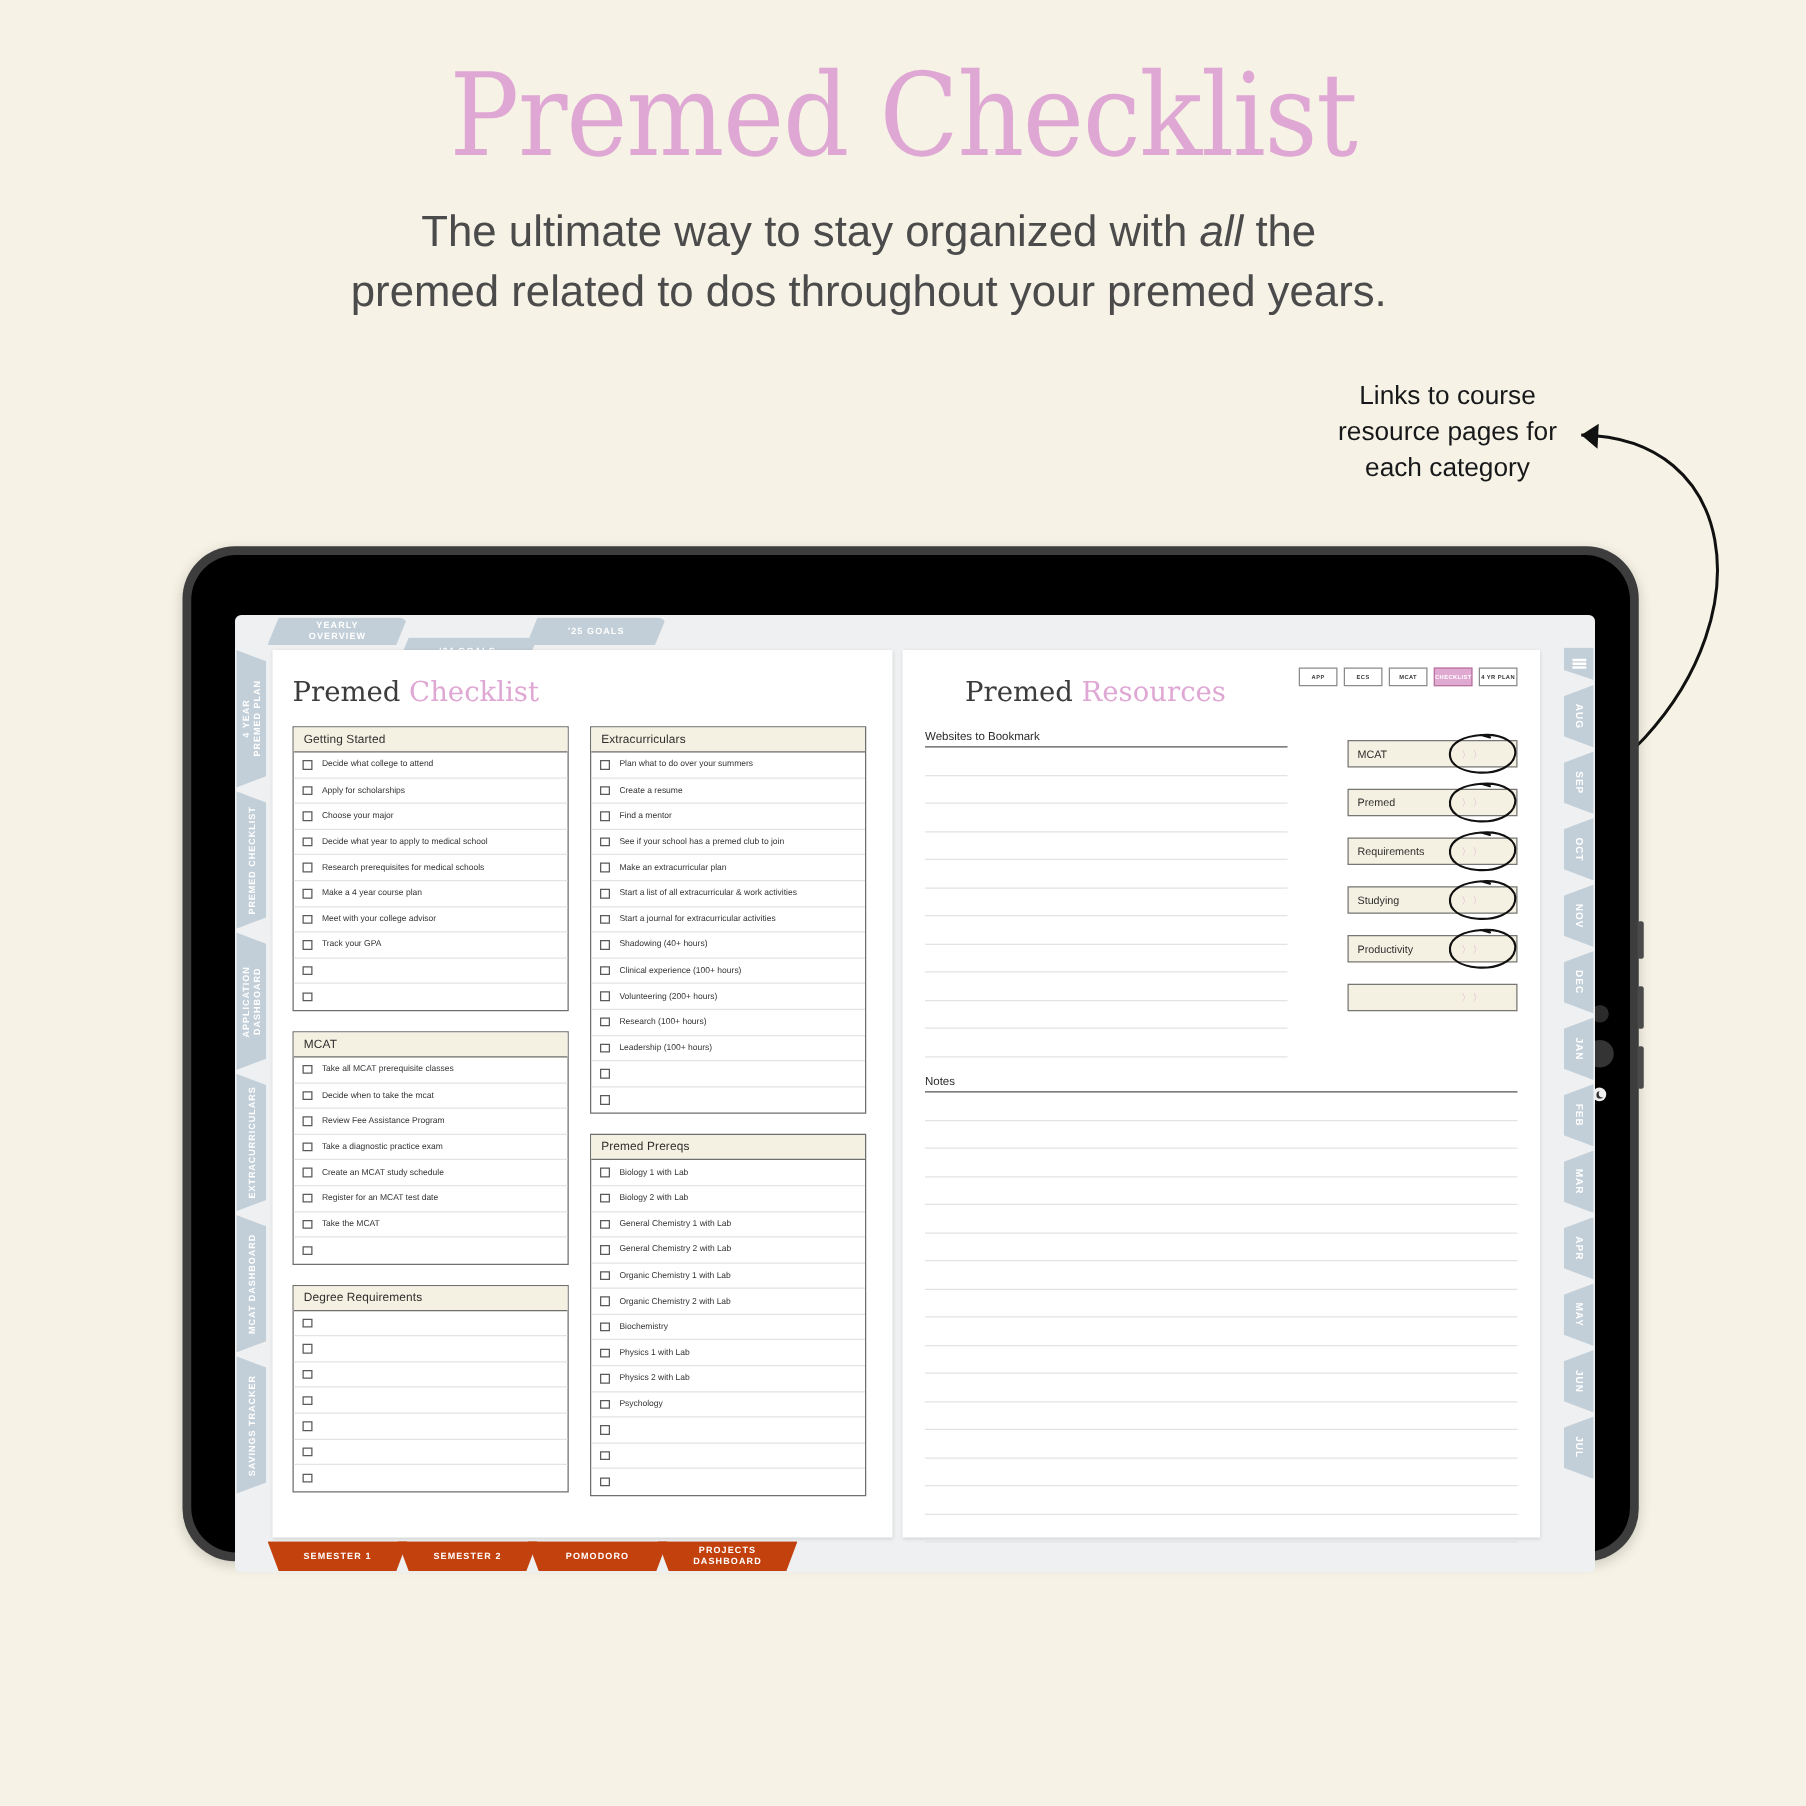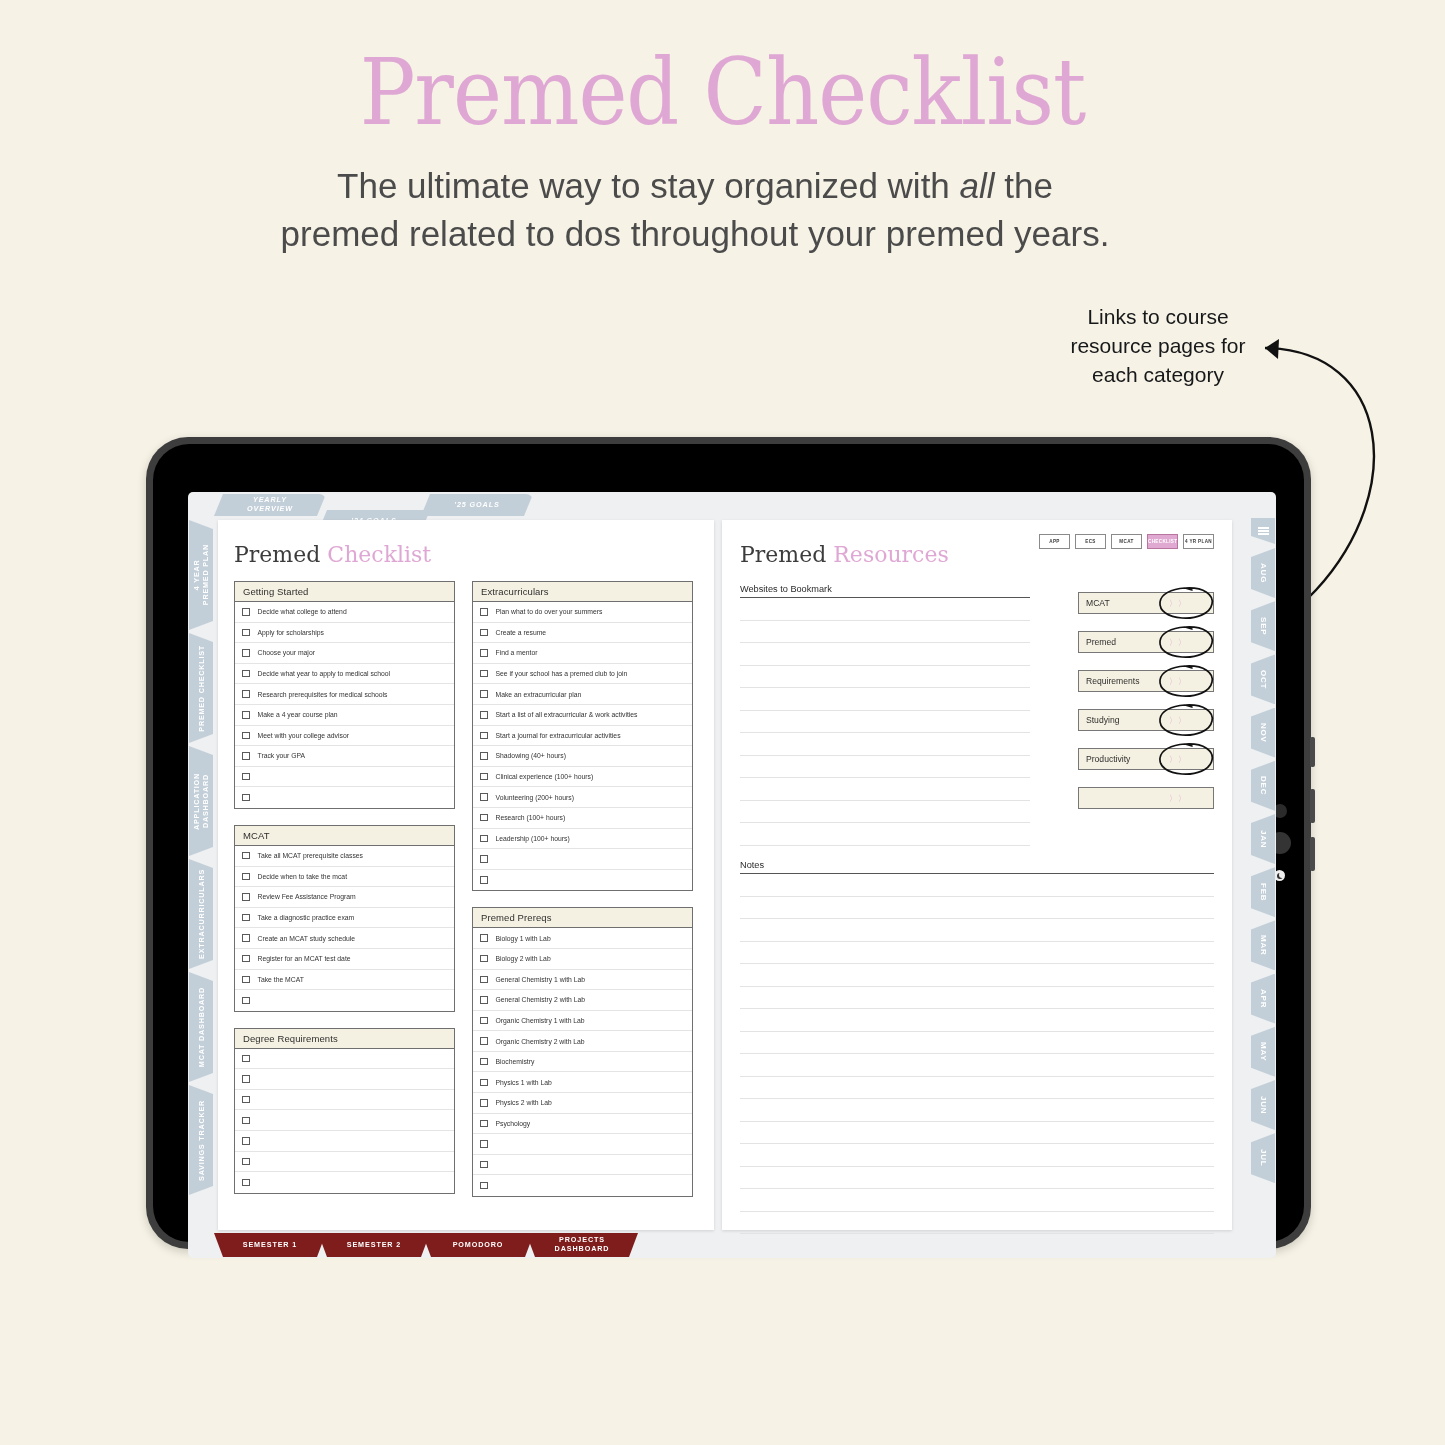--- a/index.html
+++ b/index.html
@@ -68,28 +68,28 @@
   .toptab {
     position: absolute; top: 2px; height: 22px;
     display: flex; align-items: center; justify-content: center;
     text-align: center;
     font-size: 7.2px; font-weight: 700; letter-spacing: .9px;
     line-height: 1.2;
     border-radius: 7px 7px 0 0;
     transform: skew(0deg);
     background: #c3cfd8; color: #fff;
   }
-  .toptab.sk { clip-path: polygon(9px 0, 100% 0, calc(100% - 9px) 100%, 0 100%); padding: 0 4px; font-style: italic; }
+  .toptab.sk { clip-path: polygon(9px 0, 100% 0, calc(100% - 9px) 100%, 0 100%); padding: 0 4px; }
 
   .bottomtabs { position: absolute; bottom: 0; left: 0; width: 1088px; height: 26px; }
   .bottab {
     position: absolute; bottom: 1px; height: 24px;
     display: flex; align-items: center; justify-content: center; text-align: center;
     font-size: 7.2px; font-weight: 700; letter-spacing: .9px; line-height: 1.2;
-    background: #7f1d1d; color: #fff;
+    background: #c2410c; color: #fff;
     clip-path: polygon(0 0, 100% 0, calc(100% - 9px) 100%, 9px 100%);
     padding: 0 4px;
   }
 
   .lefttabs { position: absolute; left: 0; top: 26px; width: 26px; bottom: 26px; }
   .lefttab {
     position: absolute; left: 1px; width: 24px;
     display: flex; align-items: center; justify-content: center; text-align: center;
     background: #c3cfd8; color: #fff;
     font-size: 7.2px; font-weight: 700; letter-spacing: .8px; line-height: 1.25;
@@ -527,21 +527,21 @@
                   <div class="row">
                     <div class="cb"></div>
                     <span></span>
                   </div>
                 </div>
               </div>
           </div>
         </div>
 
         <div class="sheetR">
-          <div style="padding:22px 33px 0 18px;">
+          <div style="padding:22px 33px 0 18px;margin-left:32px;">
             <div class="pg-title"><span>Premed </span><span class="accent">Resources</span></div>
           </div>
 
           <div class="minitabs" id="minitabs">
               <div class="minitab">APP</div>
               <div class="minitab">ECS</div>
               <div class="minitab">MCAT</div>
               <div class="minitab active">CHECKLIST</div>
               <div class="minitab">4 YR PLAN</div>
             </div>

